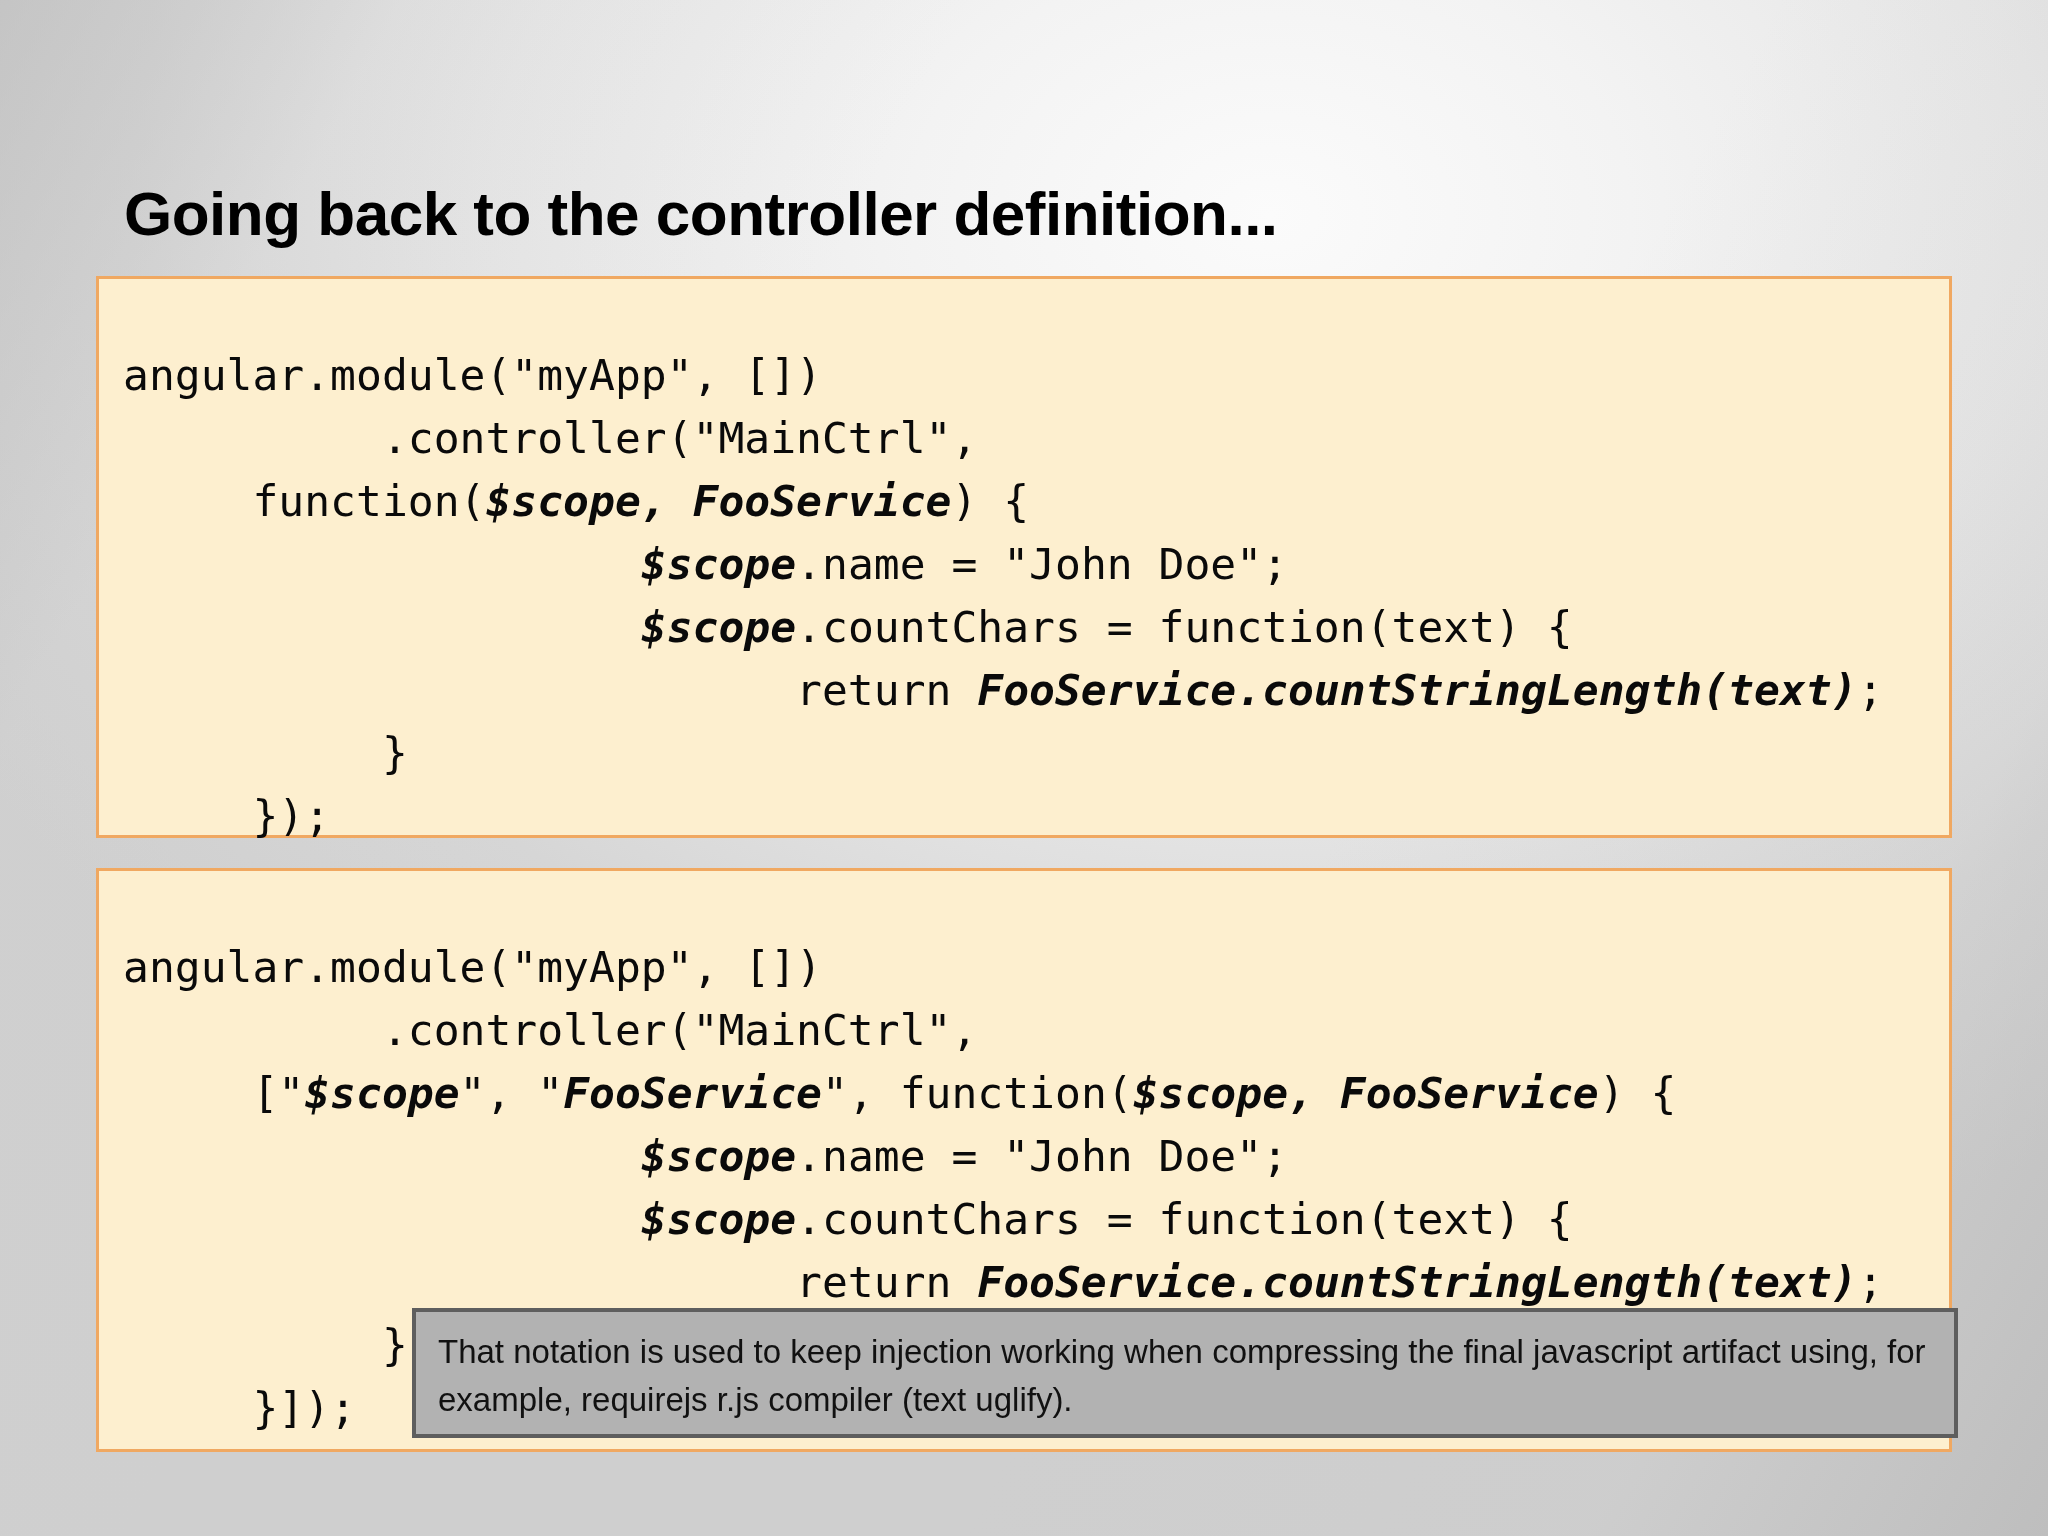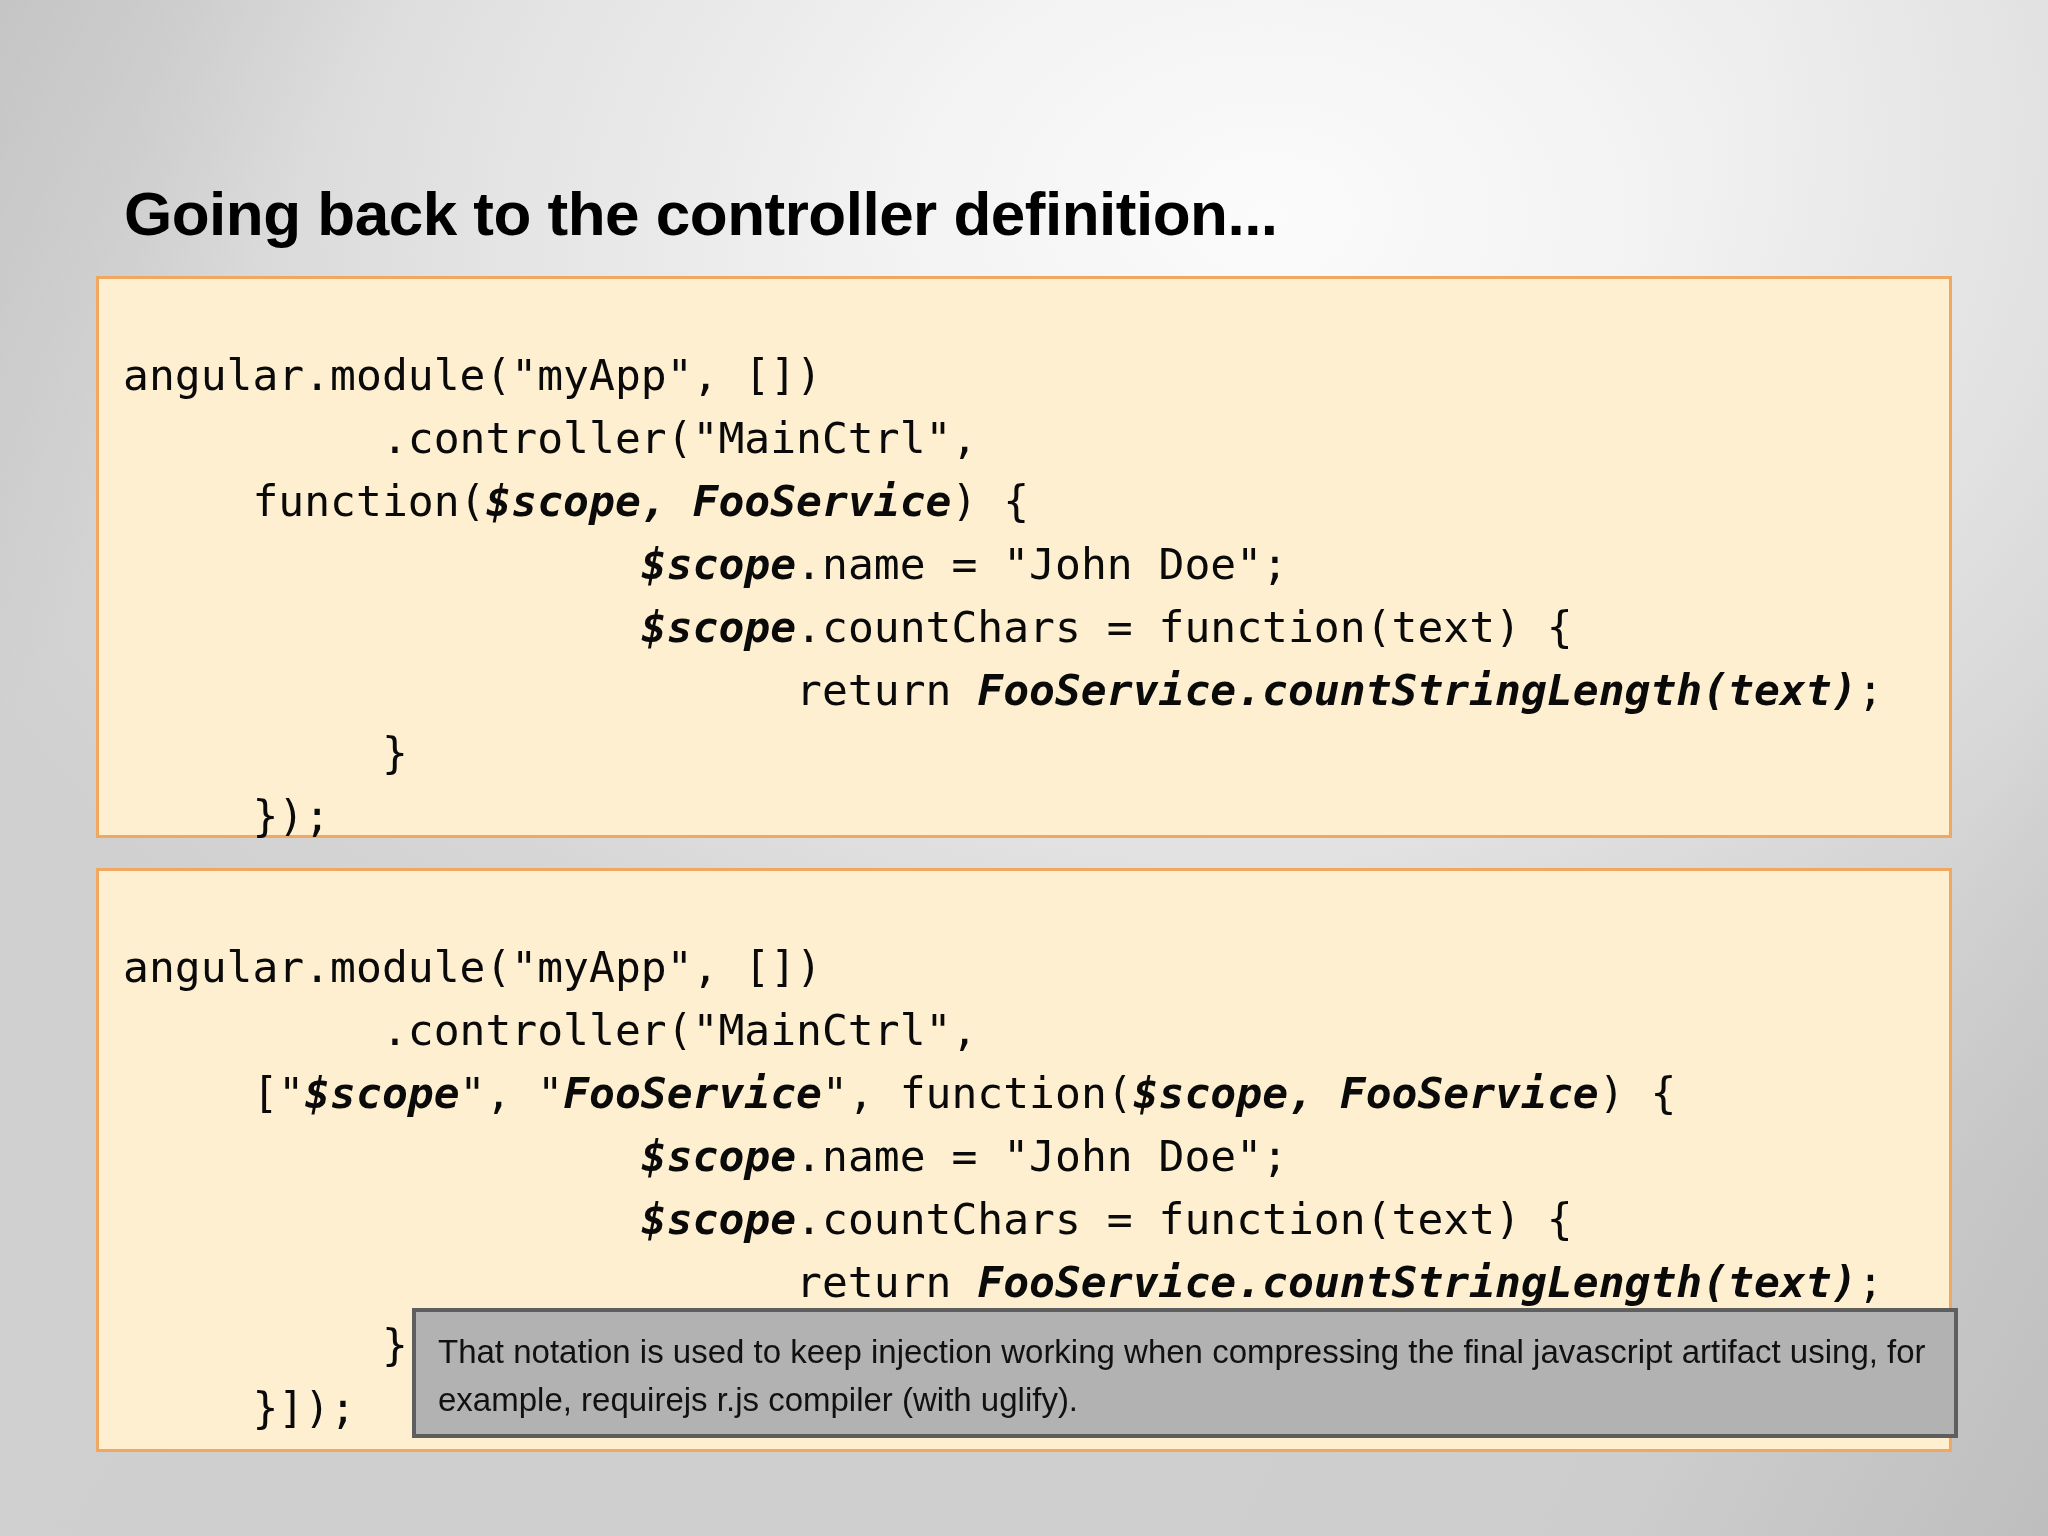--- a/index.html
+++ b/index.html
@@ -128,16 +128,16 @@
           .controller("MainCtrl",
      ["<b>$scope</b>", "<b>FooService</b>", function(<b>$scope, FooService</b>) {
                     <b>$scope</b>.name = "John Doe";
                     <b>$scope</b>.countChars = function(text) {
                           return <b>FooService.countStringLength(text)</b>;
           }
      }]);</pre>
   </div>
 
   <div class="callout">
-    <div class="callout-text">That notation is used to keep injection working when compressing the final javascript artifact using, for example, requirejs r.js compiler (with uglify).</div>
+    <div class="callout-text">That notation is used to keep injection working when compressing the final javascript artifact using, for example, requirejs r.js compiler (text uglify).</div>
   </div>
 
 </div>
 
 </body></html>

